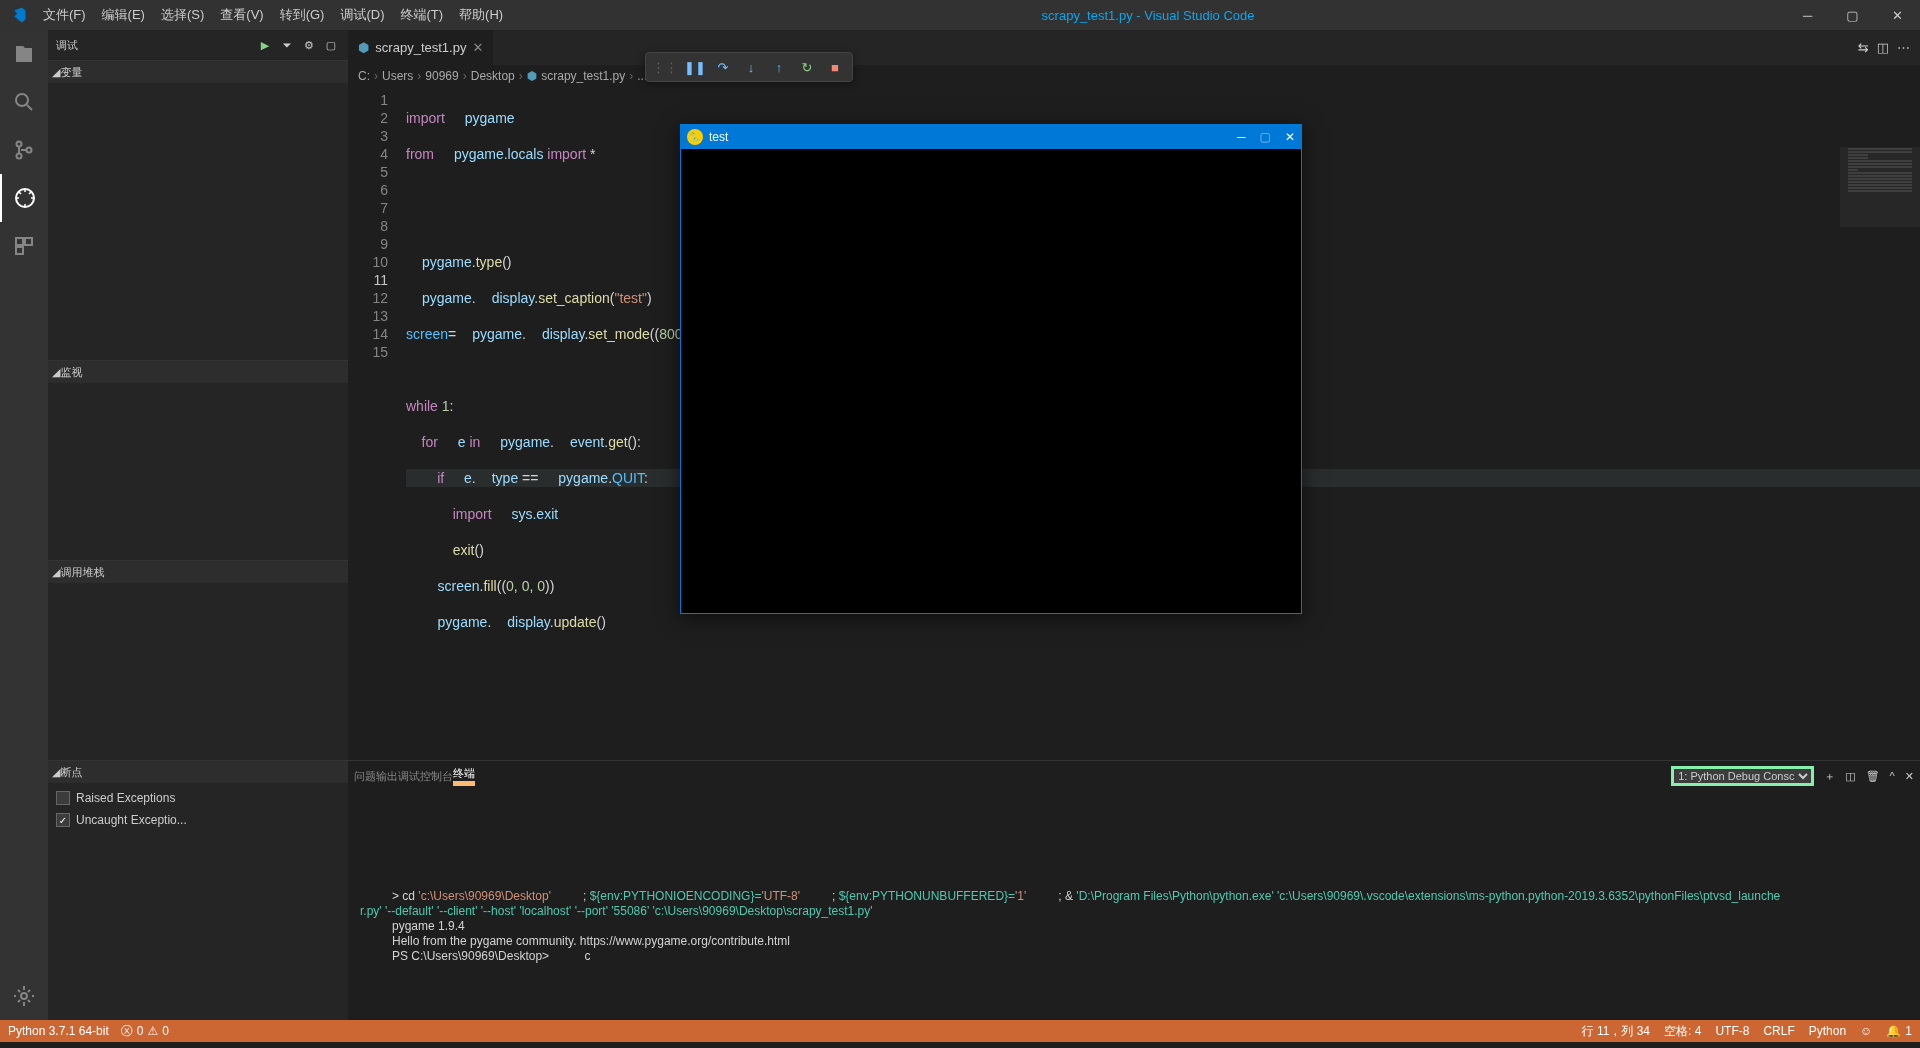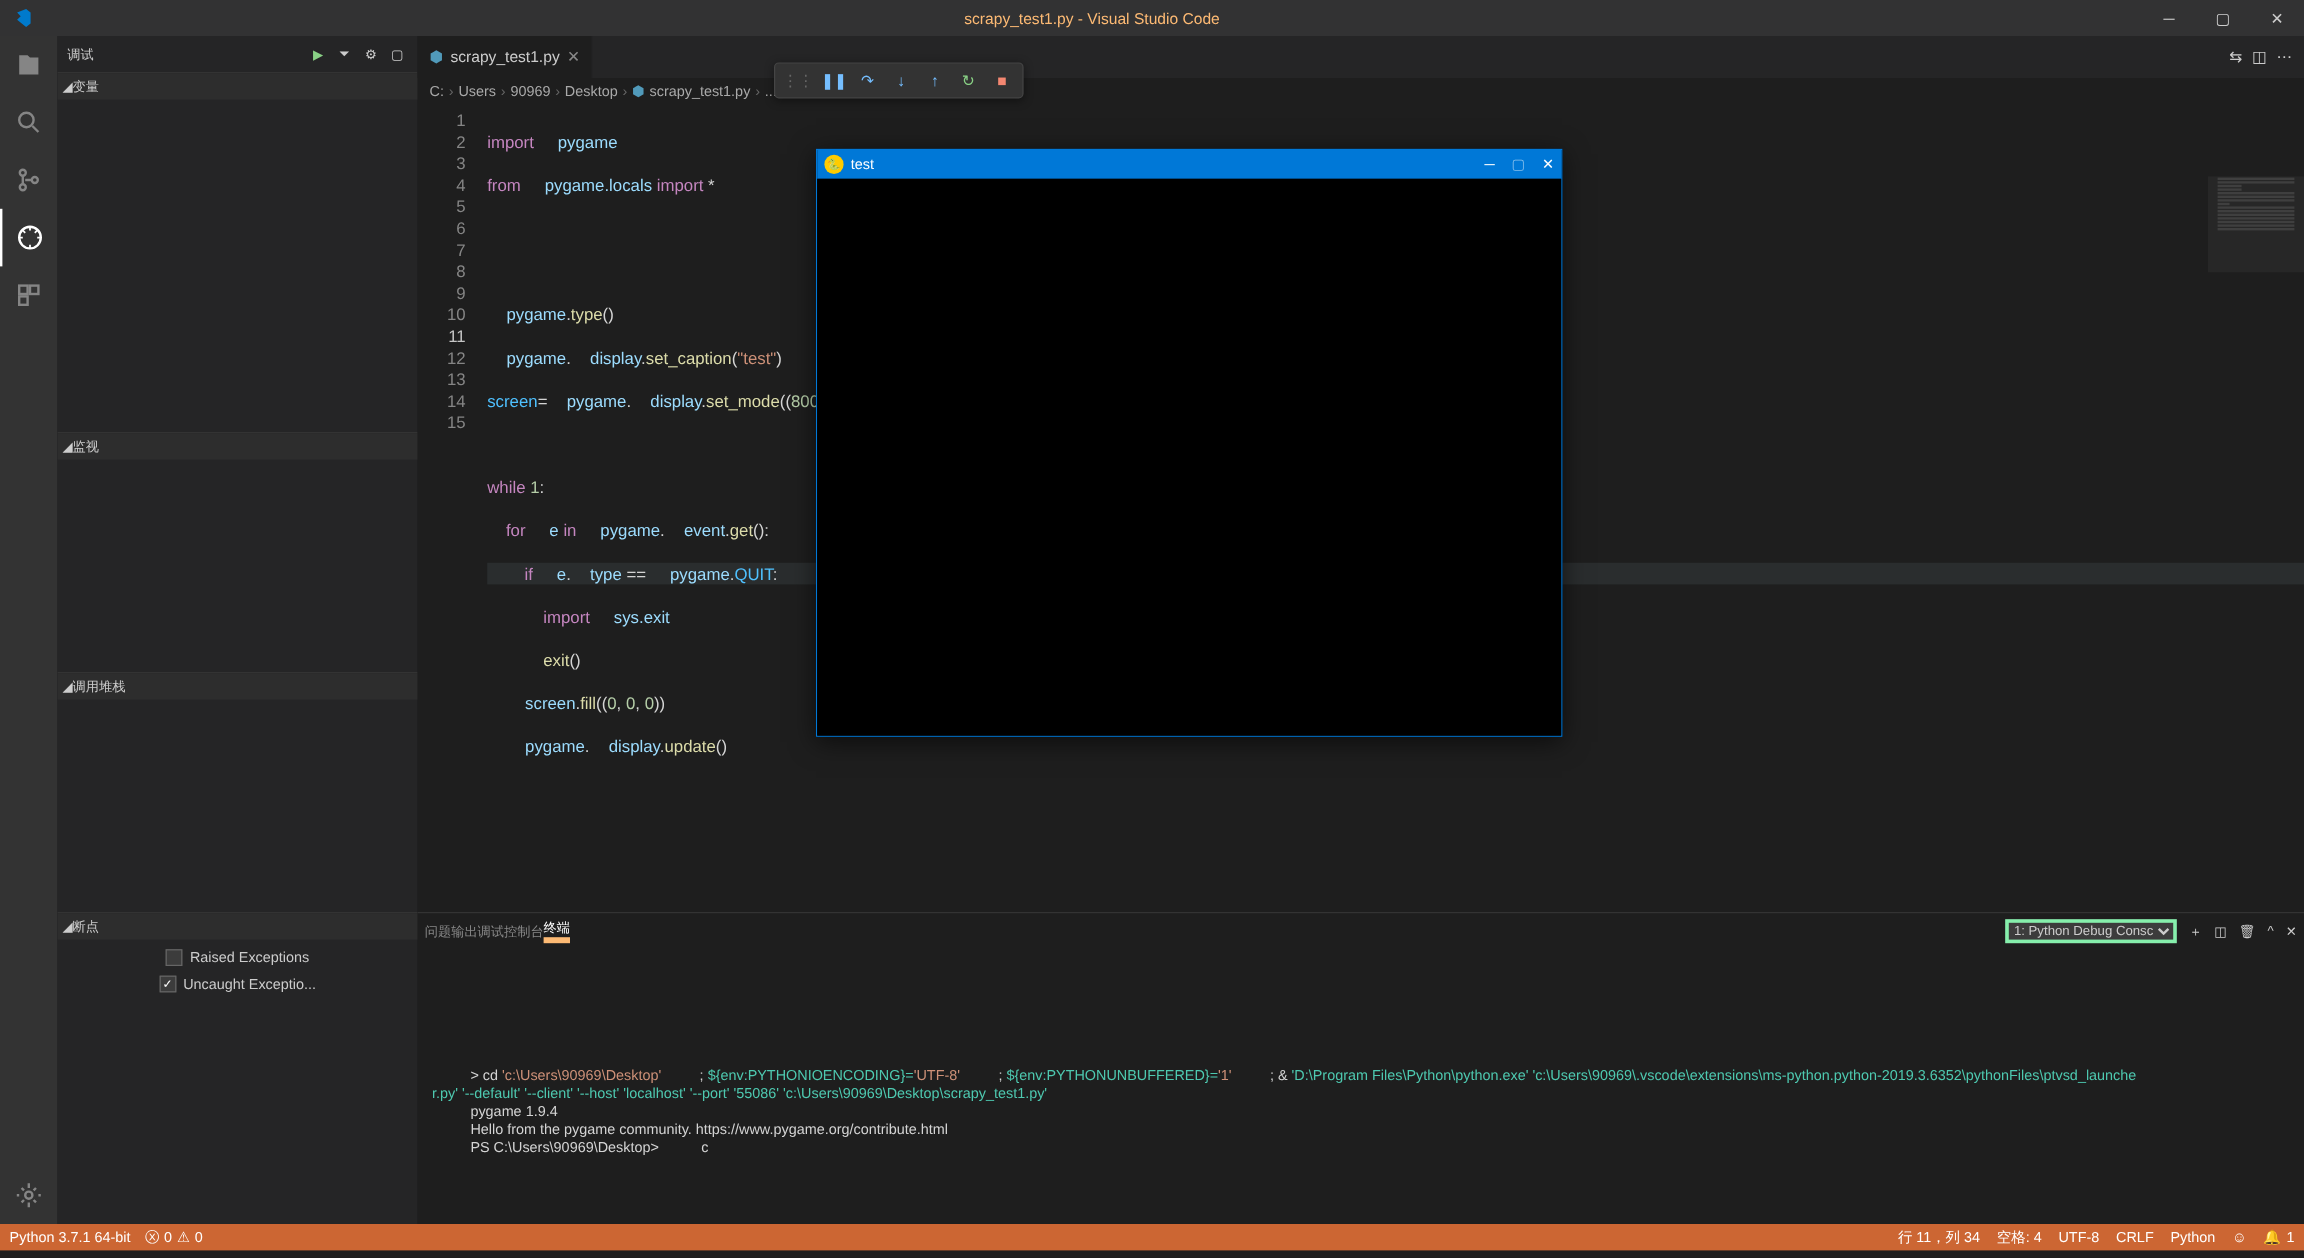--- a/index.html
+++ b/index.html
@@ -1,36 +1,36 @@
 <!DOCTYPE html>
 <html><head>
 <meta charset="utf-8">
 <style>
 * { margin: 0; padding: 0; box-sizing: border-box; font-family: "Segoe UI", "Microsoft YaHei", sans-serif; }
 body { background: #1e1e1e; color: #ccc; width: 1920px; height: 1048px; overflow: hidden; position: relative; font-size: 13px; }
 .titlebar { height: 30px; background: #323233; display: flex; align-items: center; color: #ccc; }
 .titlebar .logo { width: 35px; display:flex; justify-content:center; }
 .titlebar .menus { display:flex; }
 .titlebar .menus .mi { padding: 0 8px; height:30px; line-height:30px; cursor:default; }
-.titlebar .title-center { flex:1; text-align:center; color:#fdba74; }
+.titlebar .title-center { flex:1; text-align:center; color:#0ea5e9; }
 .titlebar .win-controls { display:flex; }
 .titlebar .win-controls .wc { width:45px; height:30px; display:flex; align-items:center; justify-content:center; color:#ccc; }
 .main { display:flex; height: 990px; }
 .activitybar { width:48px; background:#333333; display:flex; flex-direction:column; align-items:center; }
 .activitybar .ab-item { width:48px; height:48px; display:flex; align-items:center; justify-content:center; color:#858585; }
 .activitybar .ab-item.active { color:#fff; border-left:2px solid #fff; }
 .activitybar .ab-bottom { margin-top:auto; }
 .sidebar { width:300px; background:#252526; display:flex; flex-direction:column; }
 .sidebar .sb-header { height:30px; display:flex; align-items:center; padding:0 8px; color:#ccc; font-size:11px; }
 .sidebar .sb-header .actions { margin-left:auto; display:flex; gap:4px; }
 .sidebar .sb-header .actions .sa { width:18px; text-align:center; }
 .sidebar .section { border-top:1px solid #333; }
 .sidebar .section .sec-title { height:22px; display:flex; align-items:center; padding:0 4px; background:#2d2d2d; font-size:11px; }
 .sidebar .section .sec-body { padding:4px 8px; }
-.sidebar .breakpoint-item { display:flex; align-items:center; height:22px; gap:6px; font-size:12px;justify-content:center; }
+.sidebar .breakpoint-item { display:flex; align-items:center; height:22px; gap:6px; font-size:12px; }
 .editor-area { flex:1; display:flex; flex-direction:column; background:#1e1e1e; position:relative; }
 .tabs-row { height:35px; background:#252526; display:flex; align-items:center; }
 .tab { height:35px; display:flex; align-items:center; padding:0 10px; background:#1e1e1e; border-right:1px solid #252526; gap:6px; }
 .tab .close { color:#888; }
 .tabs-actions { margin-left:auto; display:flex; gap:8px; padding-right:10px; color:#ccc; }
 .breadcrumbs { height:22px; display:flex; align-items:center; padding:0 10px; color:#a9a9a9; font-size:12px; gap:4px; }
 .breadcrumbs .crumb { display:flex; align-items:center; gap:4px; }
 .breadcrumbs .sep { color:#666; }
 .code-area { flex:1; display:flex; font-family: Consolas, monospace; font-size:14px; position:relative; }
 .gutter { width:50px; text-align:right; color:#858585; padding:4px 10px 0 0; line-height:18px; }
@@ -79,20 +79,30 @@
 </style>
 </head>
 <body>
 
 <div class="titlebar">
   <div class="logo">
     <svg width="18" height="18" viewBox="0 0 24 24">
         <path fill="#007acc" d="M17 2l5 4v12l-5 4-10-8 4-4-4-4z"></path>
       </svg>
   </div>
+  <div class="menus">
+    <div class="mi">文件(F)</div>
+    <div class="mi">编辑(E)</div>
+    <div class="mi">选择(S)</div>
+    <div class="mi">查看(V)</div>
+    <div class="mi">转到(G)</div>
+    <div class="mi">调试(D)</div>
+    <div class="mi">终端(T)</div>
+    <div class="mi">帮助(H)</div>
+  </div>
   <div class="title-center">scrapy_test1.py - Visual Studio Code</div>
   <div class="win-controls">
     <div class="wc">─</div>
     <div class="wc">▢</div>
     <div class="wc">✕</div>
   </div>
 </div>
 
 <div class="main">
 

